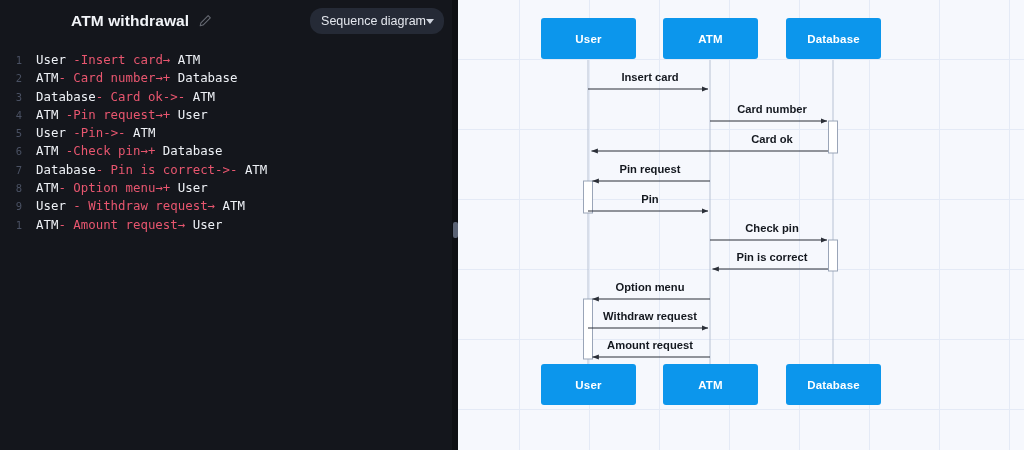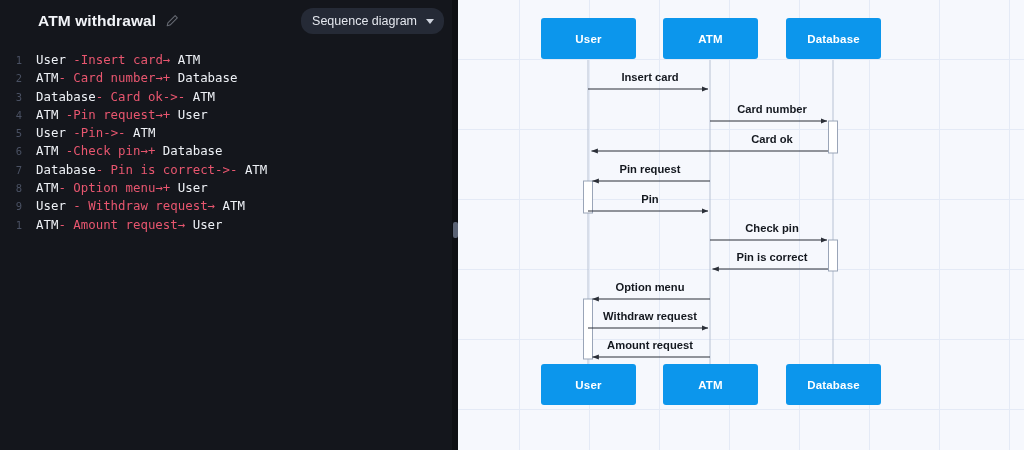--- a/index.html
+++ b/index.html
@@ -20,30 +20,30 @@
   }
   .editor-header{
     position:relative;
     height:42px;
     display:flex;align-items:center;
     padding:0 14px 0 38px;
     box-sizing:border-box;
   }
   .doc-title{
     font-size:15.5px;font-weight:bold;color:#f2f4f8;
-    letter-spacing:.1px;white-space:nowrap;
+    letter-spacing:.1px;white-space:nowrap;margin-left:33px;
   }
   .pencil-icon{
     margin-left:9px;display:inline-flex;align-items:center;
     opacity:.45;
   }
   .pencil-icon svg{display:block;}
   .header-spacer{flex:1 1 auto;}
   .type-select{
-    display:flex;align-items:center;gap:9px;
+    display:flex;align-items:center;
     background:#252a36;
     border-radius:12px;
     padding:6px 10px 6px 11px;
     font-size:12.5px;color:#e4e7ee;
     white-space:nowrap;
     cursor:pointer;
   }
   .caret{
     width:0;height:0;
     border-left:4.5px solid transparent;

